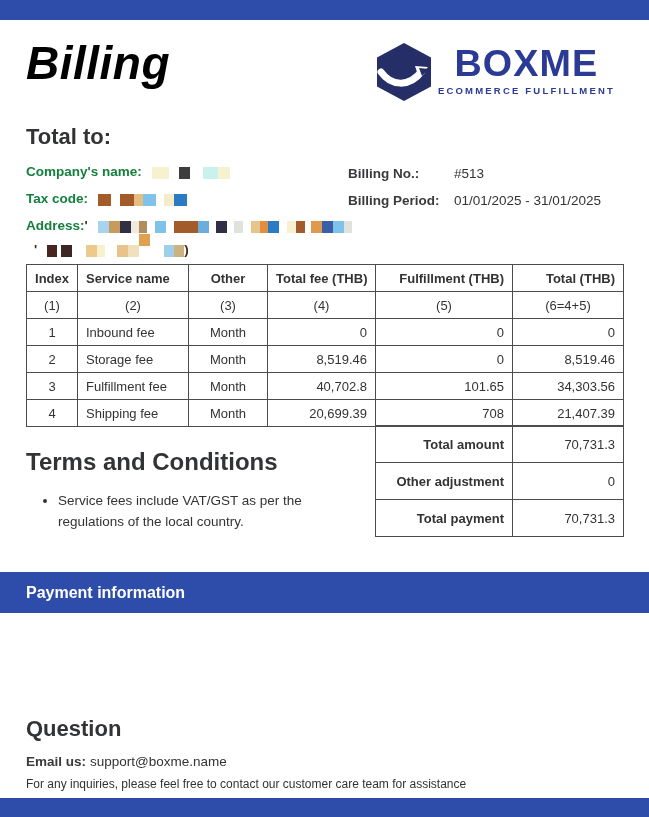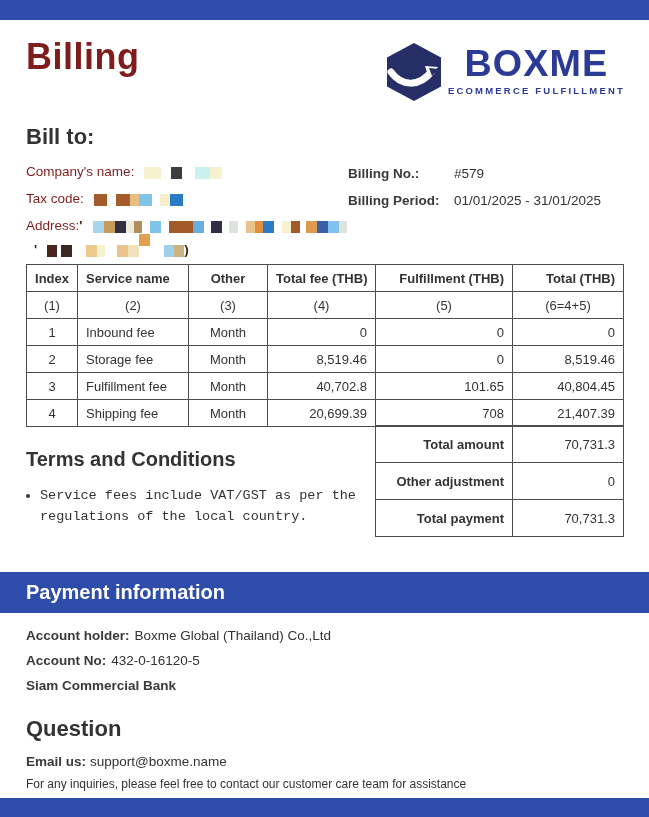--- a/index.html
+++ b/index.html
@@ -3,32 +3,32 @@
 <meta charset="utf-8">
 <style>
   * { margin:0; padding:0; box-sizing:border-box; }
   html,body { background:#888; }
   body { font-family:"Liberation Sans", sans-serif; }
   .page { position:relative; width:649px; height:817px; background:#ffffff; margin:0 auto; overflow:hidden; }
 
   .topbar { position:absolute; top:0; left:0; right:0; height:20px; background:#2e4caa; }
   .bottombar { position:absolute; top:798px; left:0; right:0; height:19px; background:#2e4caa; }
 
-  .doc-title { position:absolute; left:26px; top:36px; font-size:36px; font-weight:bold; color:#7f1d1d; letter-spacing:0.5px; }
-
-  .logo { position:absolute; top:42px; right:24px; display:flex; align-items:flex-start; gap:5px; }
+  .doc-title { position:absolute; left:26px; top:36px; font-size:46px; font-weight:bold; color:#000000; letter-spacing:0.5px;font-style:italic; }
+
+  .logo { position:absolute; top:42px; right:34px; display:flex; align-items:flex-start; gap:5px; }
   .logo-text { display:flex; flex-direction:column; align-items:center; margin-top:4px; }
   .logo-brand { font-size:37px; font-weight:bold; color:#2b3a94; letter-spacing:1px; line-height:36px; transform:scaleX(1.02); }
   .logo-tagline { font-size:9.5px; font-weight:bold; color:#2b3a94; letter-spacing:2.2px; margin-top:3px; white-space:nowrap; }
 
   .billto-heading { position:absolute; left:26px; top:124px; font-size:22px; font-weight:bold; color:#323335; }
 
   .fields { position:absolute; left:26px; top:163px; width:320px; font-size:13.5px; color:#333; }
   .field-row { margin-bottom:9px; line-height:17px; white-space:nowrap; }
-  .field-label { font-weight:normal; color:#7f1d1d; }
+  .field-label { font-weight:bold; color:#15803d; }
   .rblocks { display:inline-block; margin-left:10px; vertical-align:middle; }
   .rblock { display:inline-block; height:12px; vertical-align:middle; }
   .addr-line2 { margin-left:8px; margin-top:6px; }
   .redact-mark { font-weight:bold; color:#42280f; }
 
   .meta { position:absolute; left:348px; top:165px; font-size:13.5px; color:#333; }
   .meta-row { margin-bottom:10px; line-height:17px; }
   .meta-label { display:inline-block; width:106px; font-weight:bold; color:#3a3a3c; }
   .meta-value { color:#333; }
 
@@ -51,26 +51,26 @@
   .fee-table td:nth-child(2){ text-align:left; }
   .fee-table td:nth-child(3){ text-align:center; }
   .fee-table td:nth-child(4), .fee-table td:nth-child(5), .fee-table td:nth-child(6){ text-align:right; }
 
   .summary-table { position:absolute; left:375px; top:425px; width:248px; }
   .summary-table td { border:1px solid #4c4c4c; height:37px; padding:0 8px; text-align:right; }
   .summary-table .s-label { width:137px; font-weight:bold; color:#333; }
   .summary-table .s-value { width:111px; }
 
   .terms { position:absolute; left:26px; top:448px; width:340px; color:#333; }
-  .terms-heading { font-size:20px; font-weight:bold; color:#323335; margin-bottom:14px; }
-  .terms ul { margin-left:14px;font-family:Liberation Mono, monospace; }
+  .terms-heading { font-size:24px; font-weight:bold; color:#323335; margin-bottom:14px; }
+  .terms ul { margin-left:32px; }
   .terms li { font-size:13.5px; line-height:21px; }
 
   .payment-bar { position:absolute; top:572px; left:0; right:0; height:41px; background:#2e4caa; display:flex; align-items:center; }
-  .payment-bar-title { margin-left:26px; font-size:20px; font-weight:bold; color:#ffffff; }
+  .payment-bar-title { margin-left:26px; font-size:16px; font-weight:bold; color:#ffffff; }
 
   .payment-details { position:absolute; left:26px; top:627px; font-size:13.5px; color:#333; }
   .pay-row { margin-bottom:8px; line-height:17px; }
   .pay-label { font-weight:bold; color:#3a3a3c; }
   .pay-value { margin-left:5px; }
   .bank-name { font-weight:bold; color:#3a3a3c; }
 
   .question { position:absolute; left:26px; top:716px; font-size:13.5px; color:#333; }
   .question-heading { font-size:22px; font-weight:bold; color:#323335; margin-bottom:11px; }
   .q-row { margin-bottom:7px; line-height:17px; }
@@ -95,40 +95,40 @@
       <path d="M6 30 C 16 44, 34 46, 47 29" stroke="#ffffff" stroke-width="7" fill="none" stroke-linecap="round"></path>
       <polygon points="40,24 53,25 44,36" fill="#ffffff"></polygon>
       <polygon points="44,26 54,27 47,34" fill="#252e66"></polygon>
     </svg>
     <div class="logo-text">
       <div class="logo-brand">BOXME</div>
       <div class="logo-tagline">ECOMMERCE FULFILLMENT</div>
     </div>
   </div>
 
-  <div class="billto-heading">Bill to:</div>
+  <div class="billto-heading">Total to:</div>
 
   <div class="fields">
     <div class="field-row">
       <span class="field-label">Company's name:</span><span class="rblocks"><span class="rblock" style="width: 17px; background: rgb(246, 241, 207);"></span><span class="rblock" style="width: 10px; background: transparent;"></span><span class="rblock" style="width: 11px; background: rgb(61, 61, 61);"></span><span class="rblock" style="width: 13px; background: transparent;"></span><span class="rblock" style="width: 15px; background: rgb(201, 242, 239);"></span><span class="rblock" style="width: 12px; background: rgb(246, 241, 207);"></span></span>
     </div>
     <div class="field-row">
       <span class="field-label">Tax code:</span><span class="rblocks"><span class="rblock" style="width: 13px; background: rgb(163, 91, 42);"></span><span class="rblock" style="width: 9px; background: transparent;"></span><span class="rblock" style="width: 14px; background: rgb(163, 91, 42);"></span><span class="rblock" style="width: 9px; background: rgb(232, 189, 129);"></span><span class="rblock" style="width: 13px; background: rgb(127, 195, 234);"></span><span class="rblock" style="width: 8px; background: transparent;"></span><span class="rblock" style="width: 10px; background: rgb(246, 236, 201);"></span><span class="rblock" style="width: 13px; background: rgb(43, 123, 196);"></span></span>
     </div>
     <div class="field-row">
       <span class="field-label">Address:</span><span class="redact-mark">'</span><span class="rblocks"><span class="rblock" style="width: 11px; background: rgb(168, 212, 238);"></span><span class="rblock" style="width: 11px; background: rgb(199, 154, 94);"></span><span class="rblock" style="width: 11px; background: rgb(49, 47, 68);"></span><span class="rblock" style="width: 8px; background: rgb(239, 234, 220);"></span><span class="rblock" style="width: 8px; background: rgb(176, 141, 94);"></span><span class="rblock" style="width: 8px; background: transparent;"></span><span class="rblock" style="width: 11px; background: rgb(127, 195, 234);"></span><span class="rblock" style="width: 8px; background: transparent;"></span><span class="rblock" style="width: 24px; background: rgb(163, 91, 42);"></span><span class="rblock" style="width: 11px; background: rgb(106, 174, 222);"></span><span class="rblock" style="width: 7px; background: transparent;"></span><span class="rblock" style="width: 11px; background: rgb(49, 47, 68);"></span><span class="rblock" style="width: 7px; background: transparent;"></span><span class="rblock" style="width: 9px; background: rgb(223, 227, 221);"></span><span class="rblock" style="width: 8px; background: transparent;"></span><span class="rblock" style="width: 9px; background: rgb(232, 196, 140);"></span><span class="rblock" style="width: 8px; background: rgb(223, 143, 63);"></span><span class="rblock" style="width: 11px; background: rgb(43, 123, 196);"></span><span class="rblock" style="width: 8px; background: transparent;"></span><span class="rblock" style="width: 9px; background: rgb(246, 241, 207);"></span><span class="rblock" style="width: 9px; background: rgb(163, 91, 42);"></span><span class="rblock" style="width: 6px; background: transparent;"></span><span class="rblock" style="width: 11px; background: rgb(224, 154, 78);"></span><span class="rblock" style="width: 11px; background: rgb(58, 95, 168);"></span><span class="rblock" style="width: 11px; background: rgb(127, 195, 234);"></span><span class="rblock" style="width: 8px; background: rgb(223, 227, 221);"></span></span>
       <div class="addr-line2">
         <span class="redact-mark">'</span><span class="rblocks"><span class="rblock" style="width: 10px; background: rgb(74, 37, 32);"></span><span class="rblock" style="width: 4px; background: transparent;"></span><span class="rblock" style="width: 11px; background: rgb(61, 39, 36);"></span><span class="rblock" style="width: 14px; background: transparent;"></span><span class="rblock" style="width: 11px; background: rgb(238, 201, 140);"></span><span class="rblock" style="width: 8px; background: rgb(246, 241, 207);"></span><span class="rblock" style="width: 12px; background: transparent;"></span><span class="rblock" style="width: 11px; background: rgb(232, 196, 140);"></span><span class="rblock" style="width: 11px; background: rgb(240, 224, 187);"></span><span class="rblock" style="width: 11px; background: rgb(223, 160, 80); position: relative; top: -11px;"></span><span class="rblock" style="width: 14px; background: transparent;"></span><span class="rblock" style="width: 10px; background: rgb(159, 208, 234);"></span><span class="rblock" style="width: 10px; background: rgb(203, 178, 127);"></span></span><span class="redact-mark">)</span>
       </div>
     </div>
   </div>
 
   <div class="meta">
     <div class="meta-row">
-      <span class="meta-label">Billing No.:</span><span class="meta-value">#579</span>
+      <span class="meta-label">Billing No.:</span><span class="meta-value">#513</span>
     </div>
     <div class="meta-row">
       <span class="meta-label">Billing Period:</span><span class="meta-value">01/01/2025 - 31/01/2025</span>
     </div>
   </div>
 
   <table class="fee-table">
     <colgroup>
       <col class="col-index">
         <col class="col-name">
@@ -171,21 +171,21 @@
           <td>8,519.46</td>
           <td>0</td>
           <td>8,519.46</td>
         </tr>
         <tr>
           <td>3</td>
           <td>Fulfillment fee</td>
           <td>Month</td>
           <td>40,702.8</td>
           <td>101.65</td>
-          <td>40,804.45</td>
+          <td>34,303.56</td>
         </tr>
         <tr>
           <td>4</td>
           <td>Shipping fee</td>
           <td>Month</td>
           <td>20,699.39</td>
           <td>708</td>
           <td>21,407.39</td>
         </tr>
       </tbody>
@@ -212,31 +212,20 @@
     <div class="terms-heading">Terms and Conditions</div>
     <ul>
       <li>Service fees include VAT/GST as per the regulations of the local country.</li>
     </ul>
   </div>
 
   <div class="payment-bar">
     <div class="payment-bar-title">Payment information</div>
   </div>
 
-  <div class="payment-details">
-    <div class="pay-row">
-      <span class="pay-label">Account holder:</span><span class="pay-value">Boxme Global (Thailand) Co.,Ltd</span>
-    </div>
-    <div class="pay-row">
-      <span class="pay-label">Account No:</span><span class="pay-value">432-0-16120-5</span>
-    </div>
-    <div class="pay-row">
-      <span class="bank-name">Siam Commercial Bank</span>
-    </div>
-  </div>
 
   <div class="question">
     <div class="question-heading">Question</div>
     <div class="q-row">
       <span class="q-label">Email us:</span><span class="q-value">support@boxme.name</span>
     </div>
     <div class="q-note">For any inquiries, please feel free to contact our customer care team for assistance</div>
   </div>
 
   <div class="bottombar"></div>

